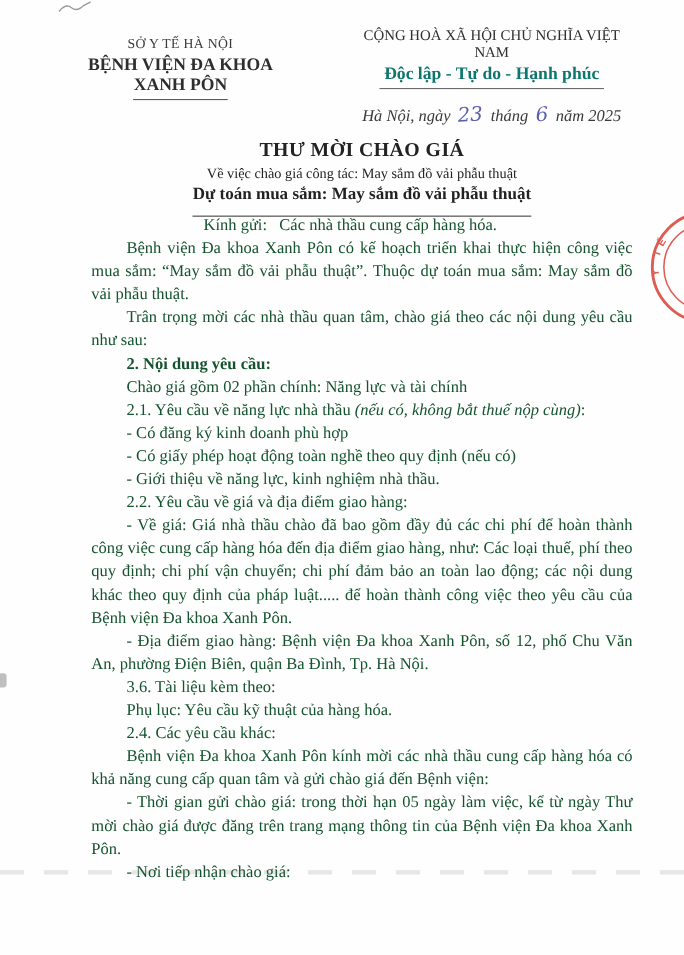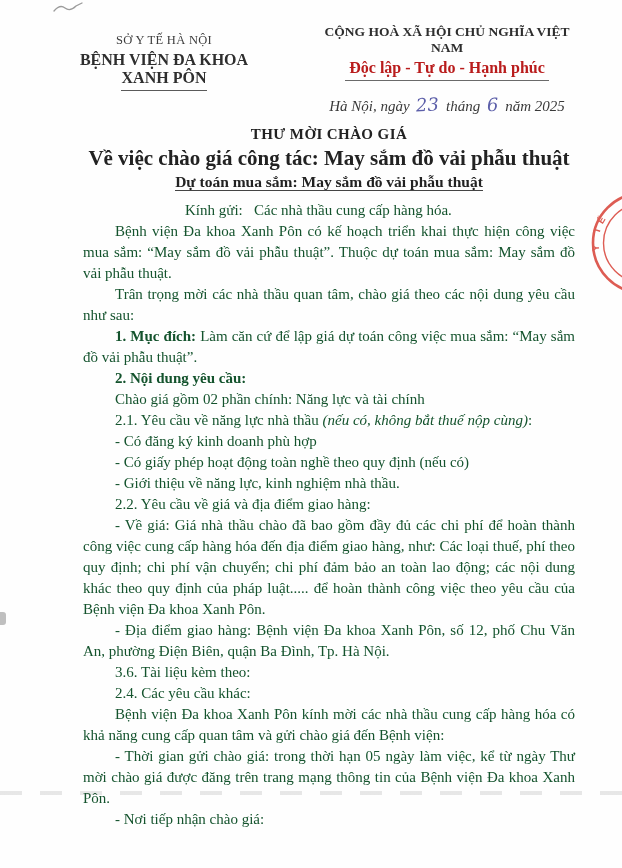--- a/index.html
+++ b/index.html
@@ -11,36 +11,36 @@
   }
   .content{padding:24px 47px 0 83px;}
   .b{font-weight:bold;}
   .i{font-style:italic;}
   
   .hdr{display:flex;margin-left:-28px;gap:46px;}
   .hdr-left{width:46%;text-align:center;padding-top:9px;}
   .hdr-left .l1{font-size:12.5px;letter-spacing:.3px;color:#3c3c3c;}
   .hdr-left .l2{font-size:16px;font-weight:bold;margin-top:3px;color:#2e2e2e;}
   .hdr-right{width:54%;text-align:center;}
-  .hdr-right .l1{font-size:13.5px;font-weight:bold;color:#2e2e2e;}
-  .hdr-right .l2{font-size:16px;font-weight:bold;margin-top:3px;color:#b91c1c;}
+  .hdr-right .l1{font-size:13.5px;font-weight:normal;color:#2e2e2e;}
+  .hdr-right .l2{font-size:16px;font-weight:bold;margin-top:3px;color:#0f766e;}
   .rule{height:0;border-bottom:1.4px solid #5a5a5a;margin:3px auto 0 auto;}
   .rule-left{width:86px;}
   .rule-right{width:204px;border-bottom-color:#6a6a6a;}
   .dateline{margin-top:13px;font-style:italic;font-size:15px;color:#3a3a3a;}
   .dateline .hand{
     color:#5c5fa9;font-size:18px;font-family:"DejaVu Serif",serif;
     display:inline-block;transform:rotate(-3deg);padding:0 3px;font-style:italic;
   }
   
   .titles{text-align:center;margin-top:11px;color:#222;}
-  .t1{font-size:15px;font-weight:bold;letter-spacing:.4px;}
-  .t2{font-size:21px;font-weight:bold;margin-top:3px;}
+  .t1{font-size:18px;font-weight:bold;letter-spacing:.4px;}
+  .t2{font-size:13px;font-weight:normal;margin-top:3px;}
   .t3{font-size:15.5px;font-weight:bold;margin-top:2px;}
-  .t3 .u{border-bottom:1.4px solid #444;padding-bottom:0;}
+  .t3 .u{border-bottom:1.4px solid #444;padding-bottom:11px;}
   
   .body-text{margin-top:9px;}
   p.para{
     margin:0;font-size:15px;line-height:21px;text-align:justify;
     text-indent:32px;color:#14532d;
   }
   p.salutation{text-indent:102px;text-align:left;}
   
   .stamp{position:absolute;left:588px;top:188px;width:110px;height:110px;opacity:.88;}
   
@@ -93,31 +93,31 @@
       <div class="t2">Về việc chào giá công tác: May sắm đồ vải phẫu thuật</div>
       <div class="t3">
         <span class="u">Dự toán mua sắm: May sắm đồ vải phẫu thuật</span>
       </div>
     </div>
 
     <div class="body-text">
         <p class="para salutation"><span>Kính gửi: &nbsp; Các nhà thầu cung cấp hàng hóa.</span></p>
         <p class="para"><span>Bệnh viện Đa khoa Xanh Pôn có kế hoạch triển khai thực hiện công việc mua sắm: “May sắm đồ vải phẫu thuật”. Thuộc dự toán mua sắm: May sắm đồ vải phẫu thuật.</span></p>
         <p class="para"><span>Trân trọng mời các nhà thầu quan tâm, chào giá theo các nội dung yêu cầu như sau:</span></p>
-        <p class="para"><span class="b">1. Mục đích: </span><span>Làm căn cứ để lập giá dự toán công việc mua sắm: “May sắm đồ vải phẫu thuật”.</span></p>
         <p class="para"><span class="b">2. Nội dung yêu cầu:</span></p>
         <p class="para"><span>Chào giá gồm 02 phần chính: Năng lực và tài chính</span></p>
         <p class="para"><span>2.1. Yêu cầu về năng lực nhà thầu </span><span class="i">(nếu có, không bắt thuế nộp cùng)</span><span>:</span></p>
         <p class="para"><span>- Có đăng ký kinh doanh phù hợp</span></p>
         <p class="para"><span>- Có giấy phép hoạt động toàn nghề theo quy định (nếu có)</span></p>
         <p class="para"><span>- Giới thiệu về năng lực, kinh nghiệm nhà thầu.</span></p>
         <p class="para"><span>2.2. Yêu cầu về giá và địa điểm giao hàng:</span></p>
         <p class="para"><span>- Về giá: Giá nhà thầu chào đã bao gồm đầy đủ các chi phí để hoàn thành công việc cung cấp hàng hóa đến địa điểm giao hàng, như: Các loại thuế, phí theo quy định; chi phí vận chuyển; chi phí đảm bảo an toàn lao động; các nội dung khác theo quy định của pháp luật..... để hoàn thành công việc theo yêu cầu của Bệnh viện Đa khoa Xanh Pôn.</span></p>
         <p class="para"><span>- Địa điểm giao hàng: Bệnh viện Đa khoa Xanh Pôn, số 12, phố Chu Văn An, phường Điện Biên, quận Ba Đình, Tp. Hà Nội.</span></p>
         <p class="para"><span>3.6. Tài liệu kèm theo:</span></p>
+        <p class="para"><span>Phụ lục: Yêu cầu kỹ thuật của hàng hóa.</span></p>
         <p class="para"><span>2.4. Các yêu cầu khác:</span></p>
         <p class="para"><span>Bệnh viện Đa khoa Xanh Pôn kính mời các nhà thầu cung cấp hàng hóa có khả năng cung cấp quan tâm và gửi chào giá đến Bệnh viện:</span></p>
         <p class="para"><span>- Thời gian gửi chào giá: trong thời hạn 05 ngày làm việc, kể từ ngày Thư mời chào giá được đăng trên trang mạng thông tin của Bệnh viện Đa khoa Xanh Pôn.</span></p>
         <p class="para"><span>- Nơi tiếp nhận chào giá:</span></p>
       </div>
 
   </div>
 
   <div class="stamp">
     <svg width="110" height="110" viewBox="0 0 110 110">

